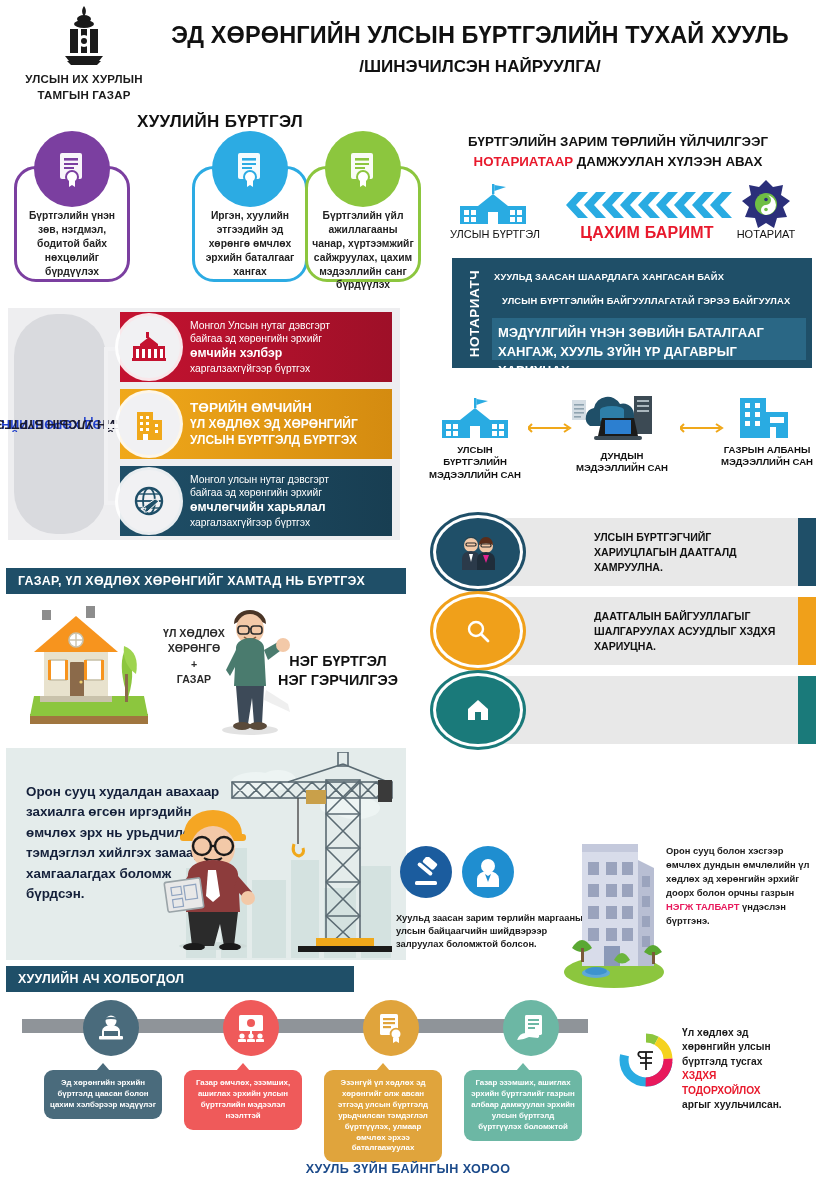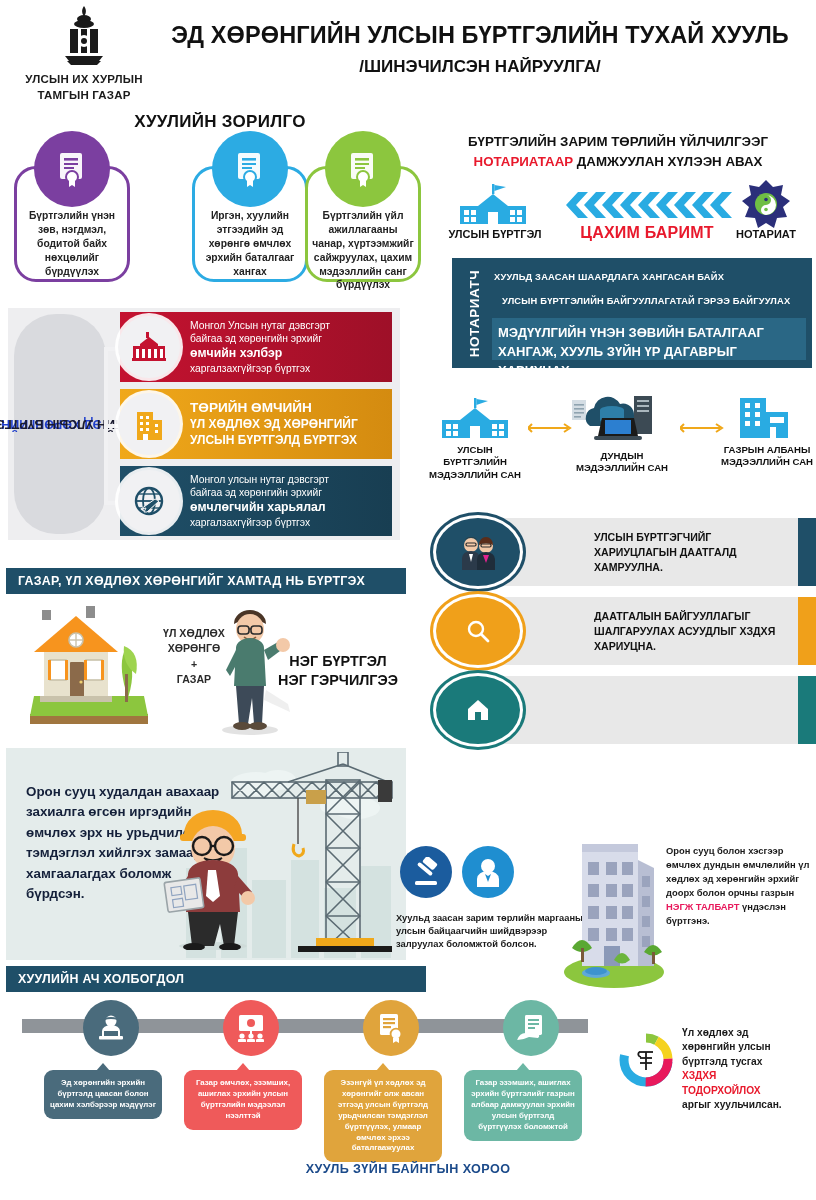--- a/index.html
+++ b/index.html
@@ -32,21 +32,21 @@
   #pcard1 { left: 14px; top: 166px; border: 3px solid #7b3fa0; }
   #pcard2 { left: 192px; top: 166px; border: 3px solid #2cabe3; }
   #pcard3 { left: 305px; top: 166px; border: 3px solid #8cc63e; }
   #pcard3 { border-color: #8cc63e; }
 
   
   .notary-head { position: absolute; left: 424px; top: 132px; width: 388px; text-align: center;
     font-size: 13.3px; font-weight: bold; color: #111; line-height: 1.5; }
   .hl-red { color: #e8192c; }
   .notary-row { position: absolute; left: 440px; top: 178px; width: 370px; height: 72px; }
-  .nr-label { position: absolute; font-size: 11px; font-weight: bold; color: #111; text-align: center; }
+  .nr-label { position: absolute; font-size: 11px; font-weight: normal; color: #111; text-align: center; }
   .chev-wrap { position: absolute; left: 116px; top: 14px; width: 180px; height: 26px; display: flex; gap: 1px; }
   .cahim { position: absolute; left: 112px; top: 46px; width: 190px; text-align: center;
     font-size: 16px; font-weight: bold; color: #e8192c; letter-spacing: .2px; }
   .notary-panel { position: absolute; left: 452px; top: 258px; width: 360px; height: 110px;
     background: #1f4f68; }
   .np-side { position: absolute; left: 10px; top: 6px; width: 26px; height: 98px;
     display: flex; align-items: center; justify-content: center; }
   .np-side span { transform: rotate(-90deg); white-space: nowrap; font-size: 13.5px;
     font-weight: bold; color: #ffffff; letter-spacing: .5px; }
   .np-line { position: absolute; left: 42px; right: 8px; font-size: 9.3px; color: #fff; font-weight: bold; letter-spacing: .2px; }
@@ -115,21 +115,21 @@
     font-size: 9.3px; font-weight: bold; color: #1a1a1a; line-height: 1.42; }
   .gv-circ { position: absolute; width: 52px; height: 52px; border-radius: 50%;
     display: flex; align-items: center; justify-content: center; }
 
   
   .bld-note { position: absolute; left: 666px; top: 796px; width: 146px;
     font-size: 9.4px; font-weight: bold; color: #1a1a1a; line-height: 1.48; margin-top: 48px; }
   .hl-pink { color: #e8195c; }
 
   
-  .tl-head { position: absolute; left: 6px; top: 966px; width: 420px; height: 26px;
+  .tl-head { position: absolute; left: 6px; top: 966px; width: 348px; height: 26px;
     background: #1f4f68; display: flex; align-items: center; padding-left: 12px; }
   .tl-head span { font-size: 12.4px; font-weight: bold; color: #fff; letter-spacing: .3px; }
   .tl-track { position: absolute; left: 22px; top: 1019px; width: 566px; height: 14px; background: #8f9499; }
   .tl-node { position: absolute; top: 1000px; width: 56px; height: 56px; border-radius: 50%;
     display: flex; align-items: center; justify-content: center; }
   .tl-box { position: absolute; width: 118px; border-radius: 9px; padding: 8px 6px;
     font-size: 7.9px; font-weight: bold; color: #fff; text-align: center; line-height: 1.38; }
   .tl-arrow { position: absolute; top: -7px; left: 50%; margin-left: -7px;
     width: 0; height: 0; border-left: 7px solid transparent; border-right: 7px solid transparent; }
 
@@ -166,21 +166,21 @@
       </div>
       <div class="logo-cap">УЛСЫН ИХ ХУРЛЫН</div>
       <div class="logo-cap">ТАМГЫН ГАЗАР</div>
     </div>
     <div class="title-block">
       <div class="title-main">ЭД ХӨРӨНГИЙН УЛСЫН БҮРТГЭЛИЙН ТУХАЙ ХУУЛЬ</div>
       <div class="title-sub">/ШИНЭЧИЛСЭН НАЙРУУЛГА/</div>
     </div>
   </div>
 
-  <div class="purpose-title">ХУУЛИЙН ЗОРИЛГО</div>
+  <div class="purpose-title">ХУУЛИЙН БҮРТГЭЛ</div>
 
   <div class="pcard" id="pcard1">
     <div class="pcircle" style="background:#7b3fa0">
       <svg width="36" height="38" viewBox="0 0 36 38">
         <rect x="6" y="3" width="22" height="26" rx="2" fill="#fff" opacity=".95"></rect>
         <rect x="10" y="8" width="14" height="2.6" fill="#7b3fa0"></rect>
         <rect x="10" y="13" width="14" height="2" fill="#7b3fa0"></rect>
         <rect x="10" y="17" width="10" height="2" fill="#7b3fa0"></rect>
         <circle cx="18" cy="27" r="6" fill="#fff" stroke="#7b3fa0" stroke-width="2"></circle>
         <path d="M15 31 L15 37 L18 35 L21 37 L21 31Z" fill="#fff"></path>

